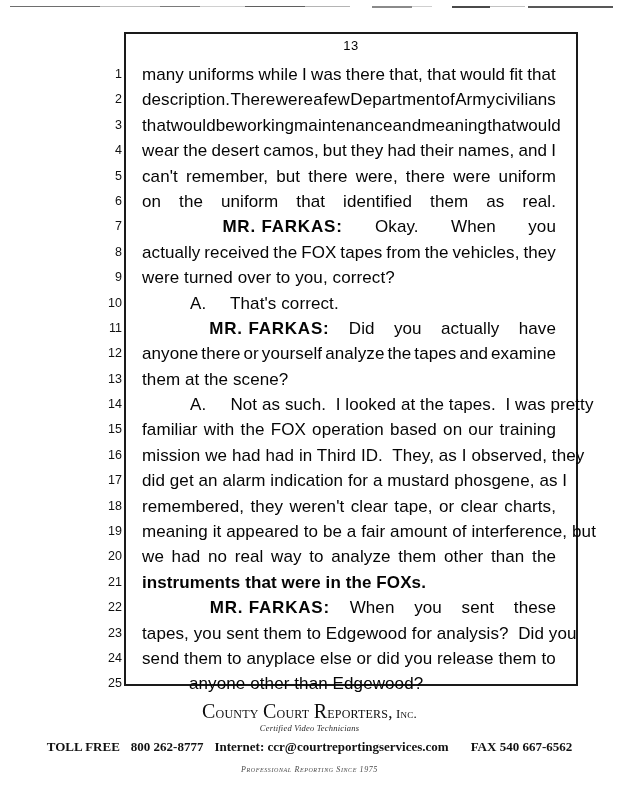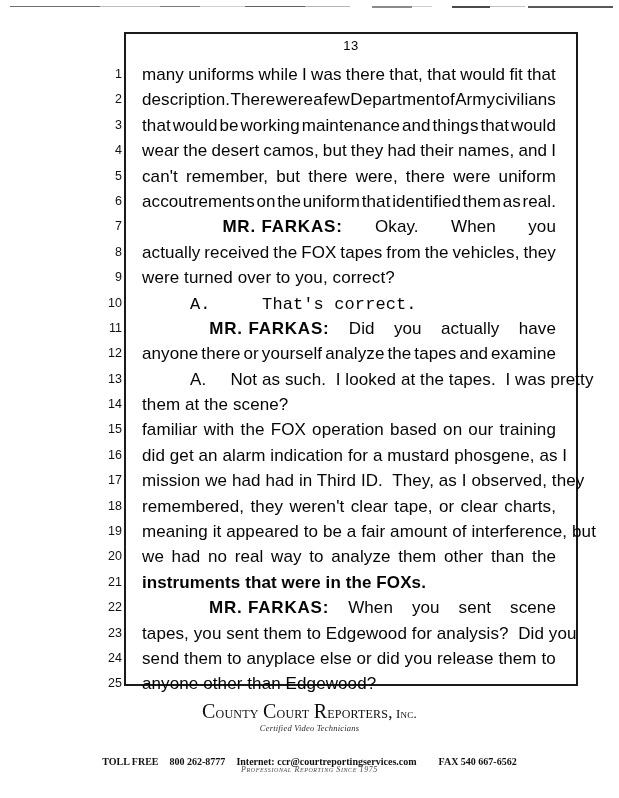--- a/index.html
+++ b/index.html
@@ -126,23 +126,23 @@
   .company-name .inc { font-size: 13px; }
   .tagline {
     font-family: "Liberation Serif", serif;
     font-style: italic;
     font-size: 8.5px;
     color: #2a2a2a;
     line-height: 11px;
     letter-spacing: 0.2px;
   }
   .contact-line {
-    margin-top: 22px;
+    margin-top: 5px;
     font-family: "Liberation Serif", serif;
-    font-size: 10px;
+    font-size: 13px;
     font-weight: bold;
     color: #111111;
     white-space: nowrap;
   }
   .contact-line .sp { display: inline-block; width: 11px; }
   .since-line {
     position: absolute;
     left: 0;
     top: 765px;
     width: 619px;
@@ -229,21 +229,21 @@
       <span>Army</span>
       <span>civilians</span>
     </div>
     <div class="t-line justify">
       <span>that</span>
       <span>would</span>
       <span>be</span>
       <span>working</span>
       <span>maintenance</span>
       <span>and</span>
-      <span>things</span>
+      <span>meaning</span>
       <span>that</span>
       <span>would</span>
     </div>
     <div class="t-line justify">
       <span>wear</span>
       <span>the</span>
       <span>desert</span>
       <span>camos,</span>
       <span>but</span>
       <span>they</span>
@@ -257,21 +257,20 @@
       <span>can't</span>
       <span>remember,</span>
       <span>but</span>
       <span>there</span>
       <span>were,</span>
       <span>there</span>
       <span>were</span>
       <span>uniform</span>
     </div>
     <div class="t-line justify">
-      <span>accoutrements</span>
       <span>on</span>
       <span>the</span>
       <span>uniform</span>
       <span>that</span>
       <span>identified</span>
       <span>them</span>
       <span>as</span>
       <span>real.</span>
     </div>
     <div class="t-line justify">
@@ -286,55 +285,55 @@
       <span>received</span>
       <span>the</span>
       <span>FOX</span>
       <span>tapes</span>
       <span>from</span>
       <span>the</span>
       <span>vehicles,</span>
       <span>they</span>
     </div>
     <div class="t-line"><span style="white-space: pre;">were turned over to you, correct?</span></div>
-    <div class="t-line"><span class="indent"> </span><span style="white-space: pre; font-family: Liberation Mono, monospace;">A.     That's correct.</span></div>
+    <div class="t-line"><span class="indent"> </span><span style="white-space: pre;">A.     That's correct.</span></div>
     <div class="t-line justify">
       <span class="indent"> </span>
       <span class="speaker">MR. FARKAS:</span>
       <span>Did</span>
       <span>you</span>
       <span>actually</span>
       <span>have</span>
     </div>
     <div class="t-line justify">
       <span>anyone</span>
       <span>there</span>
       <span>or</span>
       <span>yourself</span>
       <span>analyze</span>
       <span>the</span>
       <span>tapes</span>
       <span>and</span>
       <span>examine</span>
     </div>
+    <div class="t-line"><span style="white-space: pre;">them at the scene?</span></div>
     <div class="t-line"><span class="indent"> </span><span style="white-space: pre;">A.     Not as such.  I looked at the tapes.  I was pretty</span></div>
-    <div class="t-line"><span style="white-space: pre;">them at the scene?</span></div>
     <div class="t-line justify">
       <span>familiar</span>
       <span>with</span>
       <span>the</span>
       <span>FOX</span>
       <span>operation</span>
       <span>based</span>
       <span>on</span>
       <span>our</span>
       <span>training</span>
     </div>
+    <div class="t-line"><span style="white-space: pre;">mission we had had in Third ID.  They, as I observed, they</span></div>
     <div class="t-line"><span style="white-space: pre;">did get an alarm indication for a mustard phosgene, as I</span></div>
-    <div class="t-line"><span style="white-space: pre;">mission we had had in Third ID.  They, as I observed, they</span></div>
     <div class="t-line justify">
       <span>remembered,</span>
       <span>they</span>
       <span>weren't</span>
       <span>clear</span>
       <span>tape,</span>
       <span>or</span>
       <span>clear</span>
       <span>charts,</span>
     </div>
@@ -352,37 +351,37 @@
       <span>than</span>
       <span>the</span>
     </div>
     <div class="t-line"><span style="white-space: pre; font-weight: bold;">instruments that were in the FOXs.</span></div>
     <div class="t-line justify">
       <span class="indent"> </span>
       <span class="speaker">MR. FARKAS:</span>
       <span>When</span>
       <span>you</span>
       <span>sent</span>
-      <span>scene</span>
+      <span>these</span>
     </div>
     <div class="t-line"><span style="white-space: pre;">tapes, you sent them to Edgewood for analysis?  Did you</span></div>
     <div class="t-line justify">
       <span>send</span>
       <span>them</span>
       <span>to</span>
       <span>anyplace</span>
       <span>else</span>
       <span>or</span>
       <span>did</span>
       <span>you</span>
       <span>release</span>
       <span>them</span>
       <span>to</span>
     </div>
-    <div class="t-line"><span style="white-space: pre;">anyone other than Edgewood?</span></div>
+    <div class="t-line"><span style="white-space: pre; margin-left: 47px;">anyone other than Edgewood?</span></div>
   </div>
 
 <div class="footer">
   <div class="company-name">
     <span class="drop">C</span><span>ounty </span><span class="drop">C</span><span>ourt </span><span class="drop">R</span><span>eporters,</span><span class="inc"> Inc.</span>
   </div>
   <div class="tagline">
     <div>Certified Video Technicians</div>
   </div>
   <div class="contact-line">

